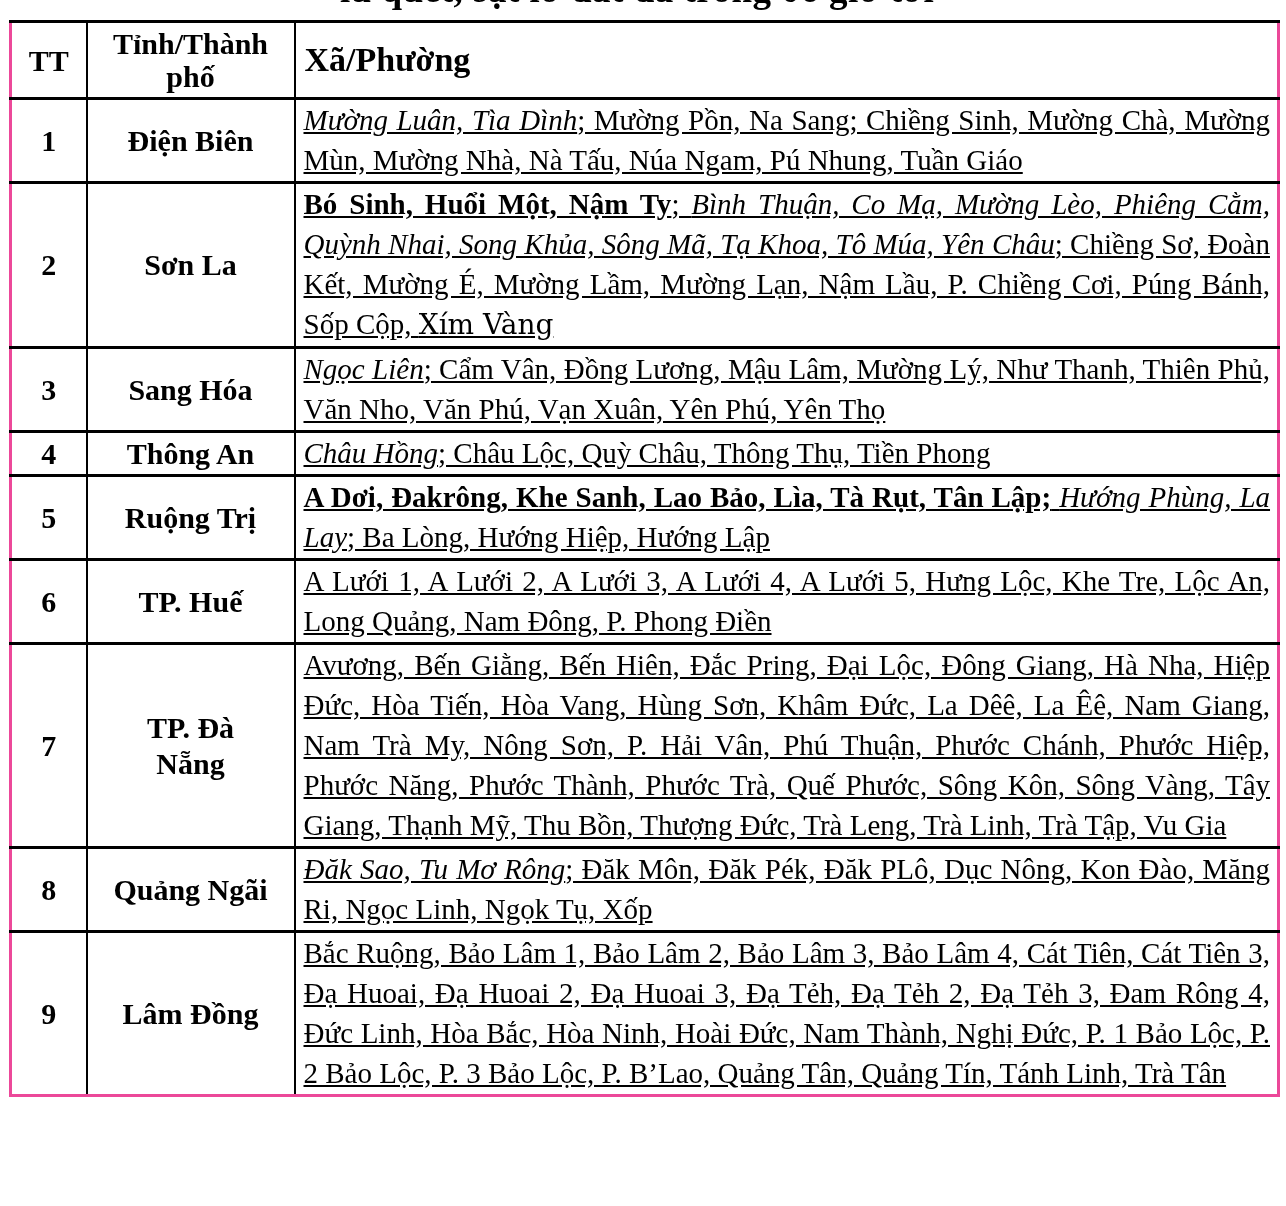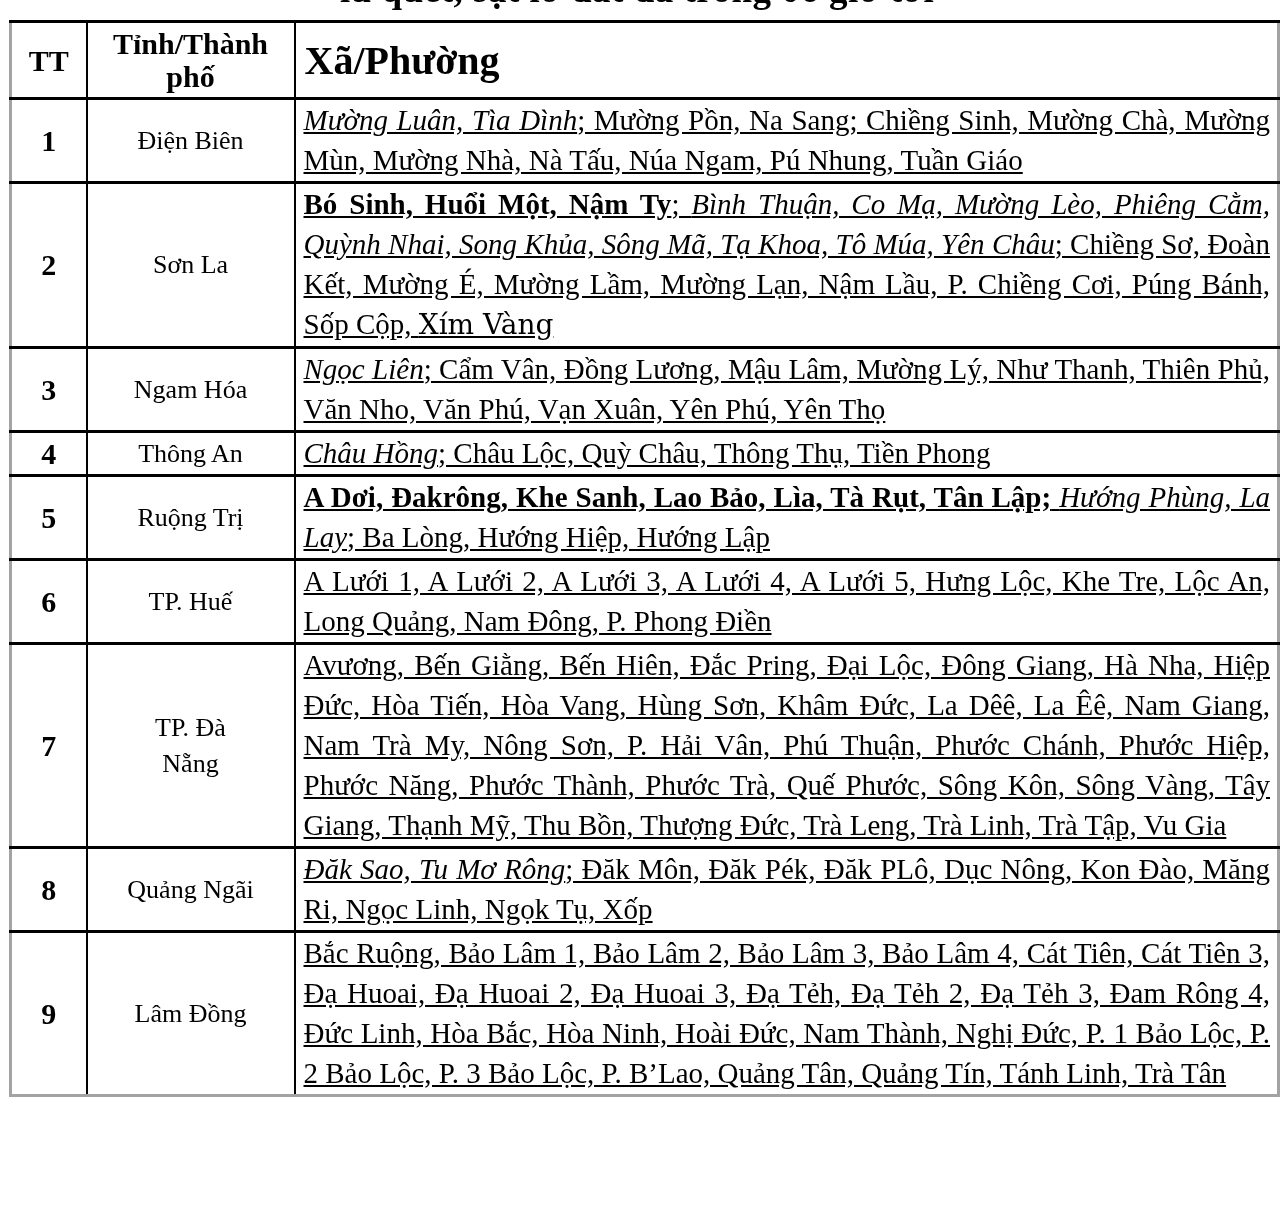--- a/index.html
+++ b/index.html
@@ -28,21 +28,21 @@
     font-weight: bold;
     font-size: 37px;
     white-space: nowrap;
     letter-spacing: 0.5px;
   }
   table.main-table {
     border-collapse: collapse;
     table-layout: fixed;
     margin-left: 9px;
     width: 1268px;
-    border: 3px solid #a3a3a3;
+    border: 3px solid #ec4899;
   }
   .main-table th, .main-table td {
     border: 2px solid #000;
     padding: 0;
     font-size: 29px;
     vertical-align: middle;
   }
   .main-table tr { border-top: 3px solid #000; }
   col.c-tt { width: 76px; }
   col.c-province { width: 208px; }
@@ -52,32 +52,32 @@
     text-align: center;
     font-weight: bold;
     font-size: 30px;
     line-height: 33px;
     padding: 4px 0;
   }
   th.h-province { white-space: pre-line; }
   th.h-wards {
     text-align: left;
     font-weight: bold;
-    font-size: 40px;
+    font-size: 34px;
     padding-left: 9px;
   }
   td.tt-cell {
     text-align: center;
     font-weight: bold;
     font-size: 30px;
   }
   td.province-cell {
     text-align: center;
-    font-weight: normal;
-    font-size: 26px;
+    font-weight: bold;
+    font-size: 30px;
     line-height: 36px;
     white-space: pre-line;
   }
   td.wards-cell {
     vertical-align: top;
     text-align: justify;
     line-height: 40px;
     padding: 0 7px 1px 8px;
     text-decoration: underline;
   }
@@ -119,21 +119,21 @@
     <td class="province-cell">Điện Biên</td>
     <td class="wards-cell"><span class="seg-italic">Mường Luân, Tìa Dình</span><span class="seg-regular">; Mường Pồn, Na Sang; Chiềng Sinh, Mường Chà, Mường Mùn, Mường Nhà, Nà Tấu, Núa Ngam, Pú Nhung, Tuần Giáo</span></td>
   </tr>
       <tr>
     <td class="tt-cell">2</td>
     <td class="province-cell">Sơn La</td>
     <td class="wards-cell"><span class="seg-bold">Bó Sinh, Huổi Một, Nậm Ty</span><span class="seg-regular">; </span><span class="seg-italic">Bình Thuận, Co Mạ, Mường Lèo, Phiêng Cằm, Quỳnh Nhai, Song Khủa, Sông Mã, Tạ Khoa, Tô Múa, Yên Châu</span><span class="seg-regular">; Chiềng Sơ, Đoàn Kết, Mường É, Mường Lầm, Mường Lạn, Nậm Lầu, P. Chiềng Cơi, Púng Bánh, Sốp Cộp, </span><span class="seg-regular-alt">Xím Vàng</span></td>
   </tr>
       <tr>
     <td class="tt-cell">3</td>
-    <td class="province-cell">Ngam Hóa</td>
+    <td class="province-cell">Sang Hóa</td>
     <td class="wards-cell"><span class="seg-italic">Ngọc Liên</span><span class="seg-regular">; Cẩm Vân, Đồng Lương, Mậu Lâm, Mường Lý, Như Thanh, Thiên Phủ, Văn Nho, Văn Phú, Vạn Xuân, Yên Phú, Yên Thọ</span></td>
   </tr>
       <tr>
     <td class="tt-cell">4</td>
     <td class="province-cell">Thông An</td>
     <td class="wards-cell"><span class="seg-italic">Châu Hồng</span><span class="seg-regular">; Châu Lộc, Quỳ Châu, Thông Thụ, Tiền Phong</span></td>
   </tr>
       <tr>
     <td class="tt-cell">5</td>
     <td class="province-cell">Ruộng Trị</td>

